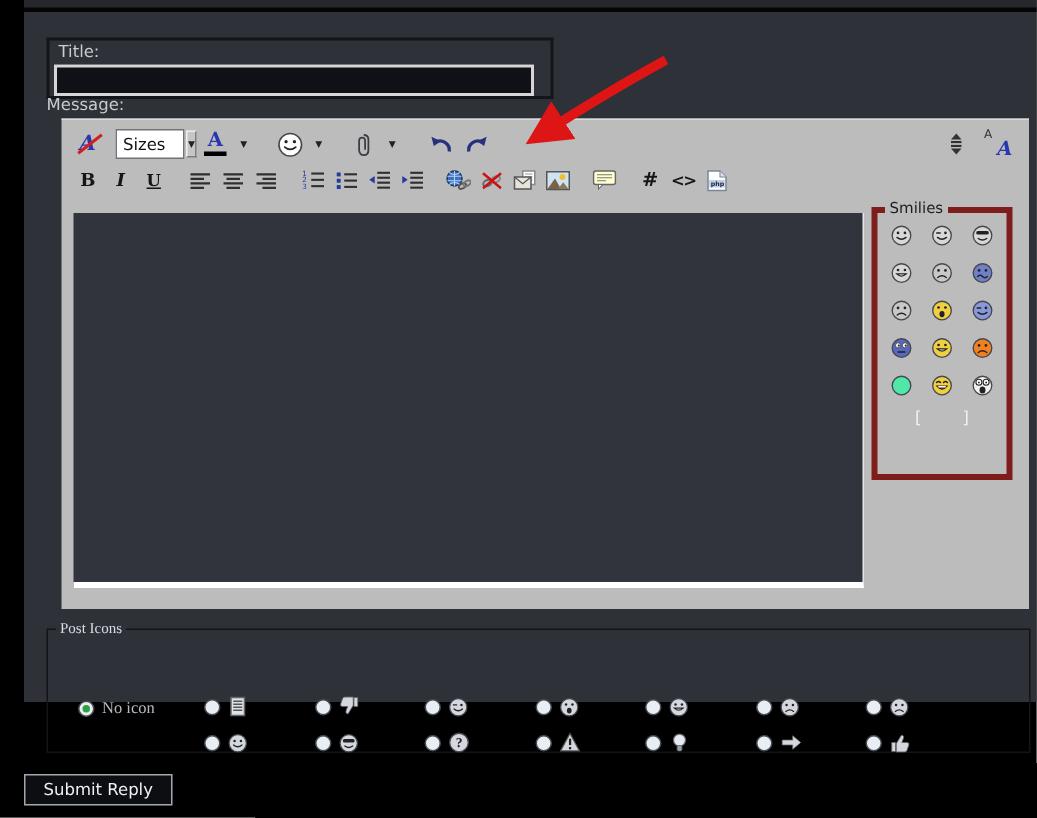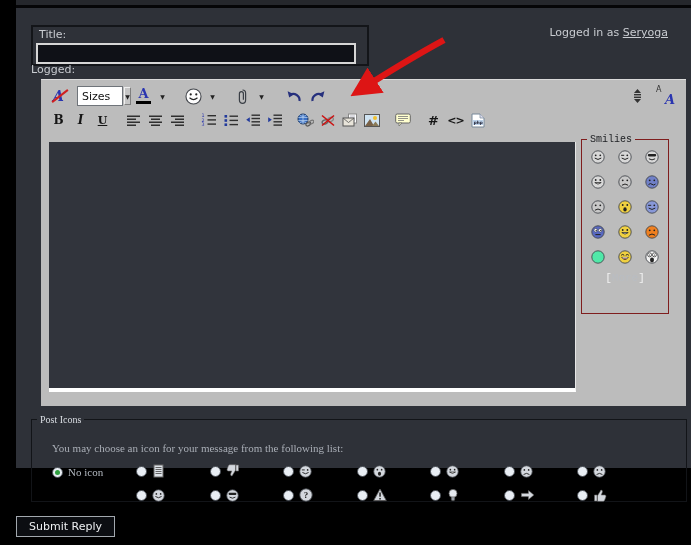--- a/index.html
+++ b/index.html
@@ -58,21 +58,21 @@
   .t-fonts-select{margin-left:8px;} .t-sizes-select{margin-left:9px;} .t-font-color{margin-left:11px;}
   .t-smiley{margin-left:12px;} .t-attachment{margin-left:11px;} .t-undo{margin-left:13px;} .t-redo{margin-left:5px;}
   .t-resize-editor{margin-right:8px;} .t-toggle-editor-mode{margin-right:3px;}
   .tb2 .tbtn{margin-right:3px;}
 
   .msgarea{position:absolute;left:8px;top:62px;width:526px;height:246px;background:#31343c;
            border-right:1px solid #e6e6e6;border-bottom:4px solid #fff;cursor:text;}
 
   fieldset{margin:0;padding:0;}
   legend{font-size:10px;padding:0 3px;margin-left:5px;}
-  .smilies{position:absolute;left:540px;top:54px;width:86px;height:178px;border:1px solid #7f1d1d;font-family:Liberation Mono, monospace;}
+  .smilies{position:absolute;left:540px;top:54px;width:86px;height:178px;border:4px solid #7f1d1d;}
   .smilies legend{color:#1b1d20;}
   .sgrid{display:grid;grid-template-columns:repeat(3,1fr);row-gap:11px;justify-items:center;padding:5px 3px 0;}
   .smiley{display:inline-flex;cursor:pointer;}
   .more{text-align:center;margin-top:8px;font-size:11px;cursor:pointer;}
   .br{color:#f2f2f2;} .morelink{color:#b9bdc2;text-decoration:none;}
 
   
   .picons{position:absolute;left:15px;top:414px;width:654px;height:86px;border:1px solid #121418;font-family:Liberation Serif, serif;}
   .picons legend{color:#d9dde2;}
   .instr{position:absolute;left:20px;top:17px;color:#a9aeb6;font-size:11px;}
@@ -94,26 +94,22 @@
 <body>
 
 <div class="page">
   <div class="topband"></div>
 
   <div class="title-box">
     <span class="flabel">Title:</span>
     <input class="title-input" value="" style="">
   </div>
 
-  <div class="logged">
-    <span>Logged in as </span>
-    <a href="#" class="user">Seryoga</a>
-  </div>
-
-  <div class="msg-label">Logged:</div>
+
+  <div class="msg-label">Message:</div>
 
   <div class="editor">
     <div class="tb tb1">
         <span class="tbtn t-remove-format">
           <span class="ic">
             <span class="af-wrap"><span class="af">A</span><i class="af-slash"></i></span>
           </span>
         </span>
         <span class="tbtn t-sizes-select">
           <span class="ic">
@@ -493,21 +489,20 @@
           </span>
         </div>
       <div class="more">
         <span class="br">[</span><a class="morelink">More</a><span class="br">]</span>
       </div>
     </fieldset>
   </div>
 
   <fieldset class="picons">
     <legend>Post Icons</legend>
-    <div class="instr">You may choose an icon for your message from the following list:</div>
     <div class="noicon">
       <span class="radio selr"></span>
       <span class="nolabel">No icon</span>
     </div>
     <div class="pigrid">
         <span class="picell">
           <span class="radio"></span>
           <span class="ic">
             <svg width="13" height="14" viewBox="0 0 13 14">
               <rect x="2" y="1" width="9" height="12" fill="#dde2e8" stroke="#666"></rect>

